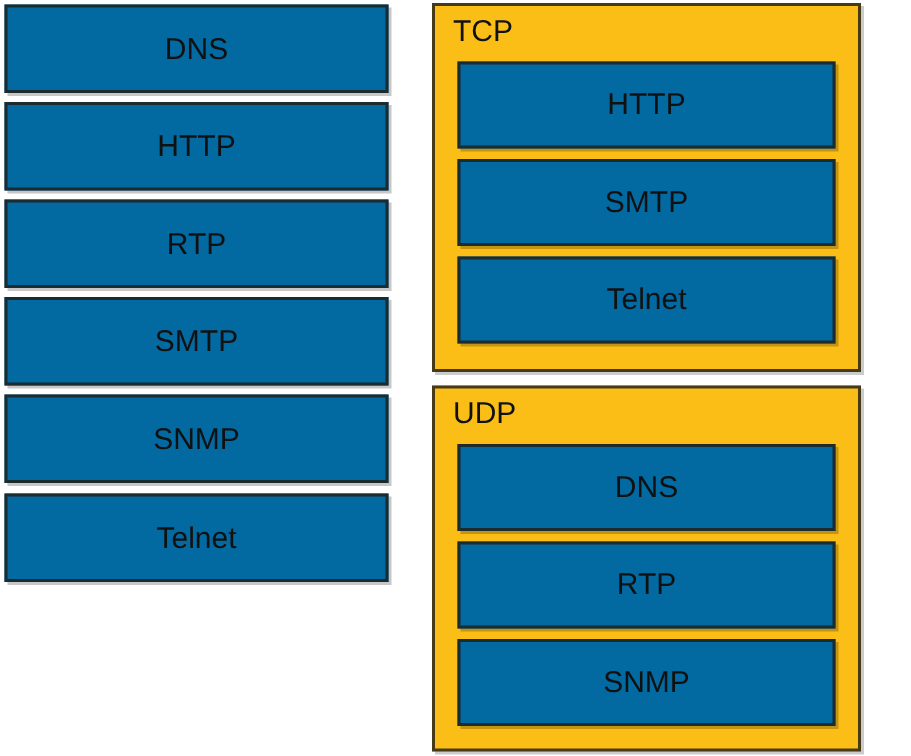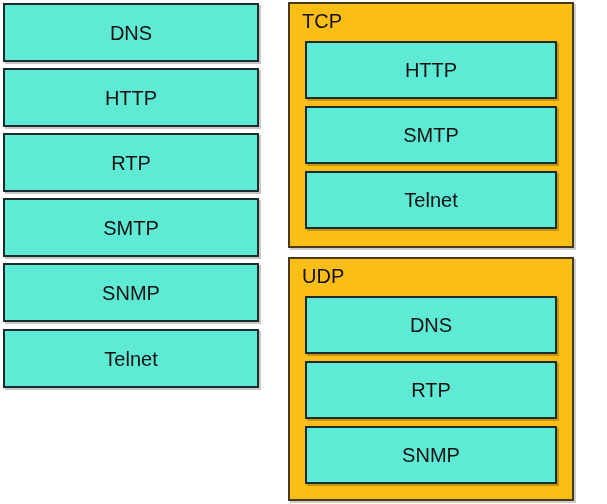--- a/index.html
+++ b/index.html
@@ -17,21 +17,21 @@
   }
   .stage {
     position: absolute;
     inset: 0;
     background: #ffffff;
   }
   
   .tile {
     position: absolute;
     box-sizing: border-box;
-    background: #5eead4;
+    background: #0369a1;
     border: 2px solid #1c2b2e;
     box-shadow: 2px 2px 0 rgba(0,0,0,0.22);
     display: flex;
     align-items: center;
     justify-content: center;
     font-size: 20px;
     line-height: 1;
     cursor: default;
   }
   

